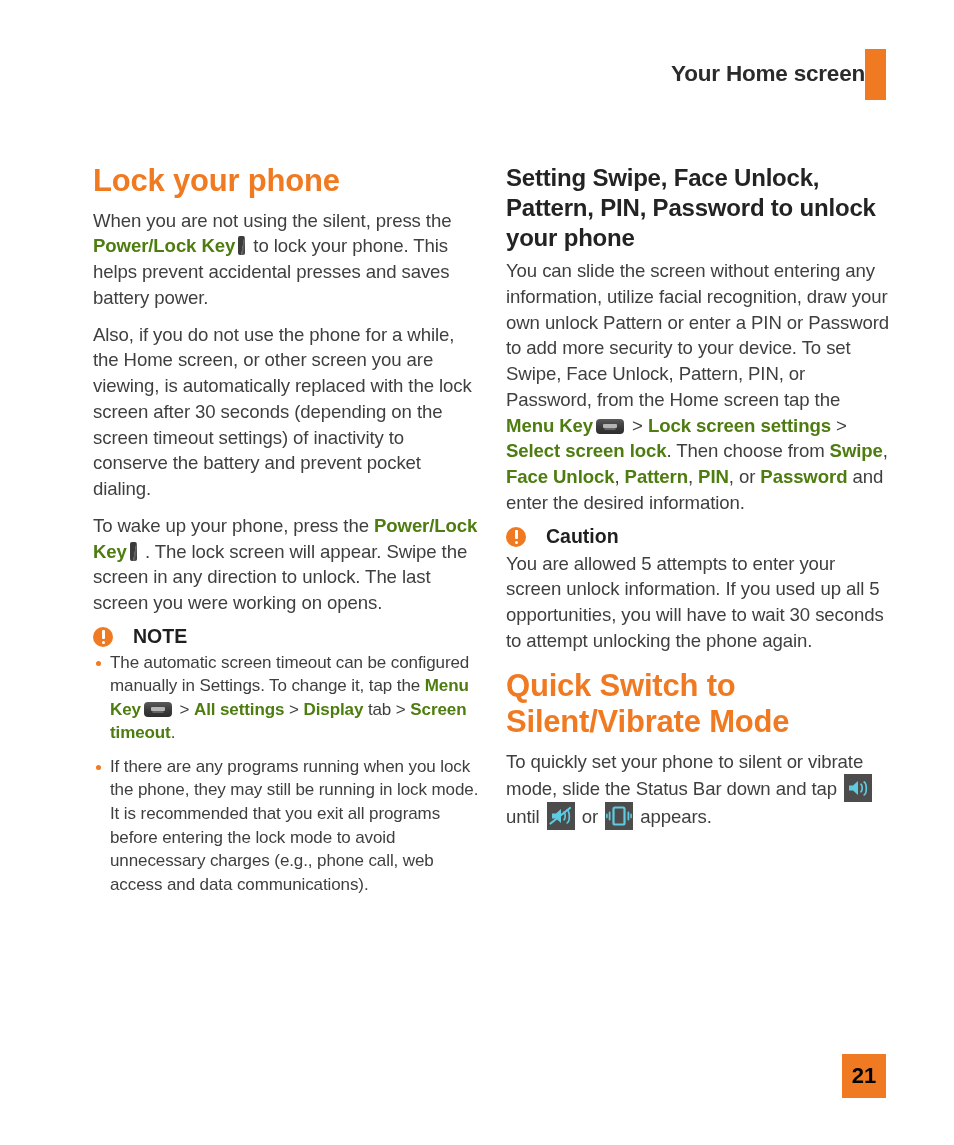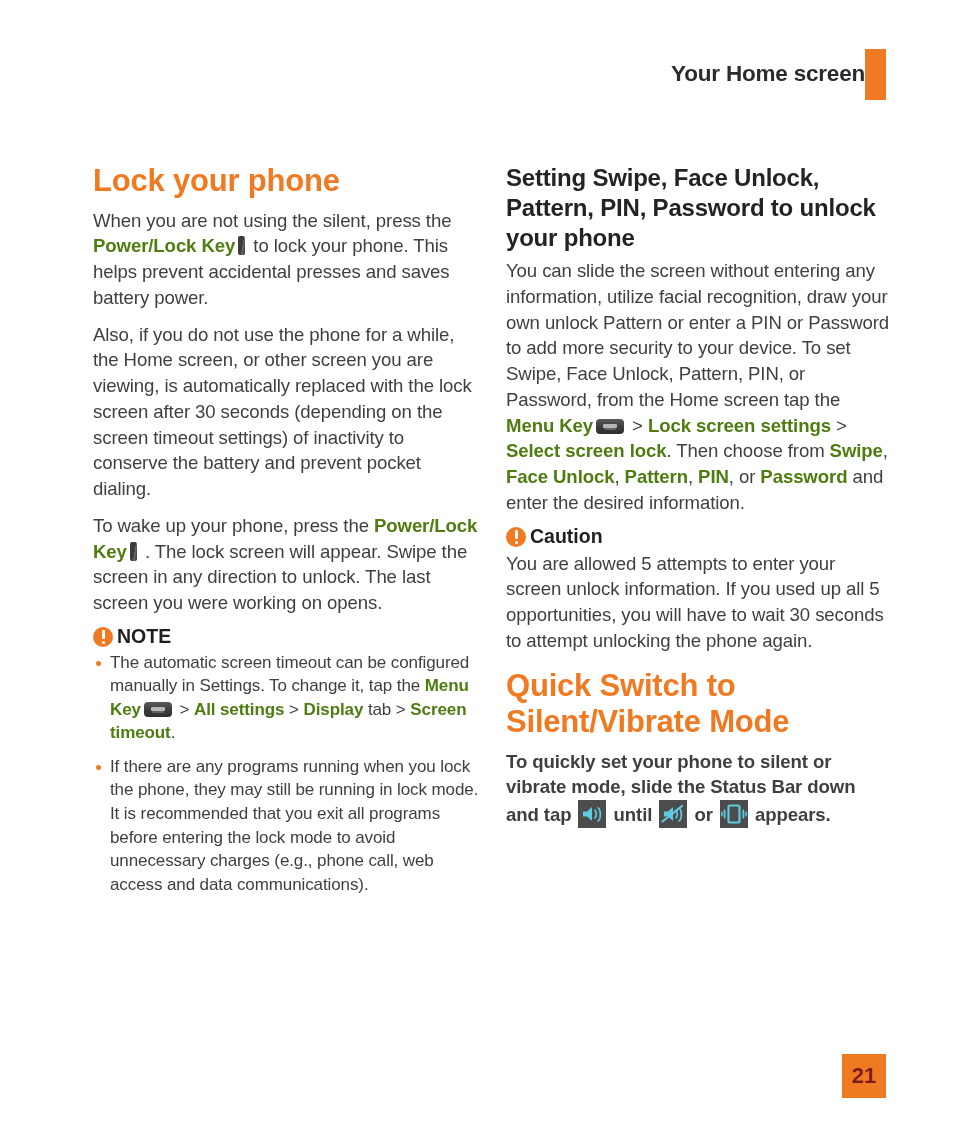--- a/index.html
+++ b/index.html
@@ -71,29 +71,29 @@
     line-height: 1.25;
     letter-spacing: -0.2px;
   }
   p.body {
     font-size: 18.6px;
     line-height: 1.385;
     margin: 0 0 11px 0;
     color: #3f3f3f;
     letter-spacing: -0.1px;
   }
-  p.body:last-child { margin-bottom: 0; font-weight: bold; }
+  p.body:last-child { margin-bottom: 0; }
   .b { font-weight: bold; color: #4d7c0f; }
   .gt { color: #3f3f3f; font-weight: normal; }
 
   
   .callout-head {
     display: flex;
     align-items: center;
-    gap: 4px;
+    gap: 20px;
     margin: 10px 0 4px 0;
   }
   .callout-head .label {
     font-size: 19.5px;
     font-weight: bold;
     color: #1f1f1f;
     letter-spacing: 0px;
     line-height: 1;
   }
   .warn-icon {
@@ -199,21 +199,21 @@
   .ico-status svg { display: block; }
 
   
   .folio {
     position: absolute;
     right: 68px;
     bottom: 47px;
     width: 44px;
     height: 44px;
     background: #F07A21;
-    color: #7f1d1d;
+    color: #000000;
     font-size: 22px;
     font-weight: bold;
     display: flex;
     align-items: center;
     justify-content: center;
     line-height: 1;
   }
 </style>
 </head>
 <body>

